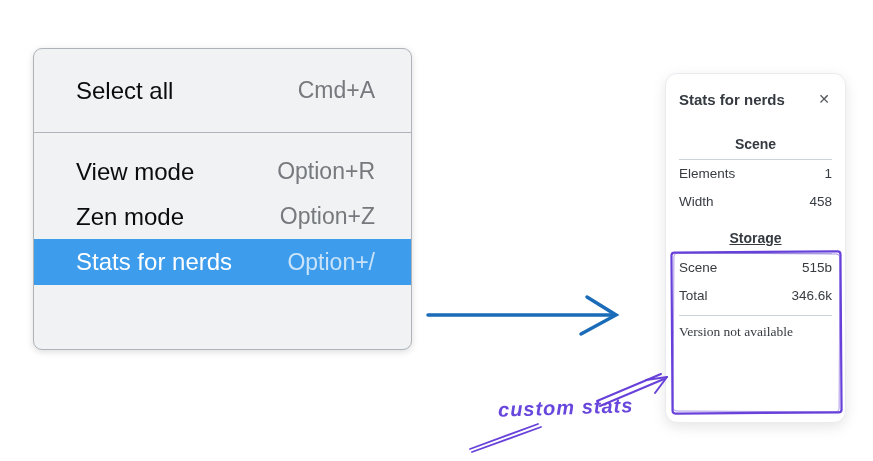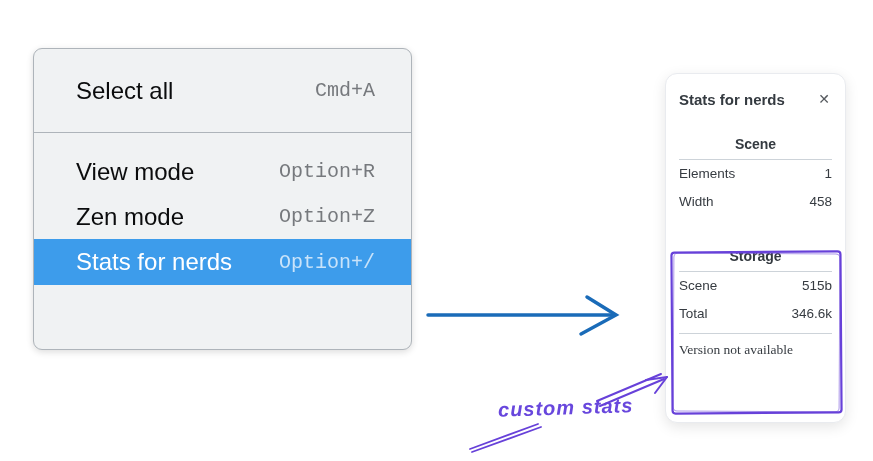--- a/index.html
+++ b/index.html
@@ -11,41 +11,41 @@
   
   .menu{
     position:absolute;left:33px;top:48px;width:379px;height:302px;
     background:#f0f2f3;border:1.5px solid #aeb4ba;border-radius:9px;
     box-shadow:0 2px 7px rgba(0,0,0,.14);box-sizing:border-box;overflow:hidden;
   }
   .menu-item{
     display:flex;justify-content:space-between;align-items:center;
     padding:0 36px 0 42px;font-size:24px;color:#0b0c0d;cursor:default;
   }
-  .menu-item .shortcut{font-size:20px;color:#76797d;font-family:Liberation Mono, monospace;}
+  .menu-item .shortcut{font-size:23px;color:#76797d;}
   .menu-item.first{height:83px;}
   .menu-divider{border-top:1.5px solid #aeb4ba;}
   .menu-group{padding-top:16px;}
   .menu-group .menu-item{height:45px;}
   .menu-item.highlighted{background:#3d9ceb;color:#ffffff;height:46px;}
   .menu-item.highlighted .shortcut{color:rgba(255,255,255,.72);}
 
   
   .panel{
     position:absolute;left:665px;top:73px;width:181px;height:350px;
     background:#ffffff;border:1px solid #e9ebef;border-radius:12px;
     box-shadow:0 4px 14px rgba(0,0,0,.10);box-sizing:border-box;
     padding:14px 13px 0;color:#363b41;font-size:13.5px;
   }
   .panel-title-row{display:flex;justify-content:space-between;align-items:center;height:22px;}
   .panel-title{font-weight:bold;font-size:15px;color:#343a40;}
   .panel-close{font-size:14px;color:#55595e;cursor:pointer;line-height:1;padding:2px;}
   .section-header{text-align:center;font-weight:bold;font-size:14px;color:#343a40;height:20px;line-height:20px;}
   .sh-scene{margin-top:24px;}
-  .sh-mid{margin-top:30px;}
+  .sh-mid{margin-top:12px;text-decoration:underline;}
   .p-divider{border:none;border-top:1px solid #cdd3d9;margin:5px 0 0;}
   .stat-row{display:flex;justify-content:space-between;height:28px;line-height:28px;}
   .version-note{margin-top:6px;height:20px;line-height:20px;color:#363b41;font-family:Liberation Serif, serif;}
 
   
   .overlay{position:absolute;left:0;top:0;width:873px;height:461px;pointer-events:none;}
   .annotation-text{
     position:absolute;left:498px;top:396px;width:160px;
     font-size:20px;font-weight:bold;font-style:italic;letter-spacing:1px;
     color:#6847dd;transform:rotate(-2deg);

